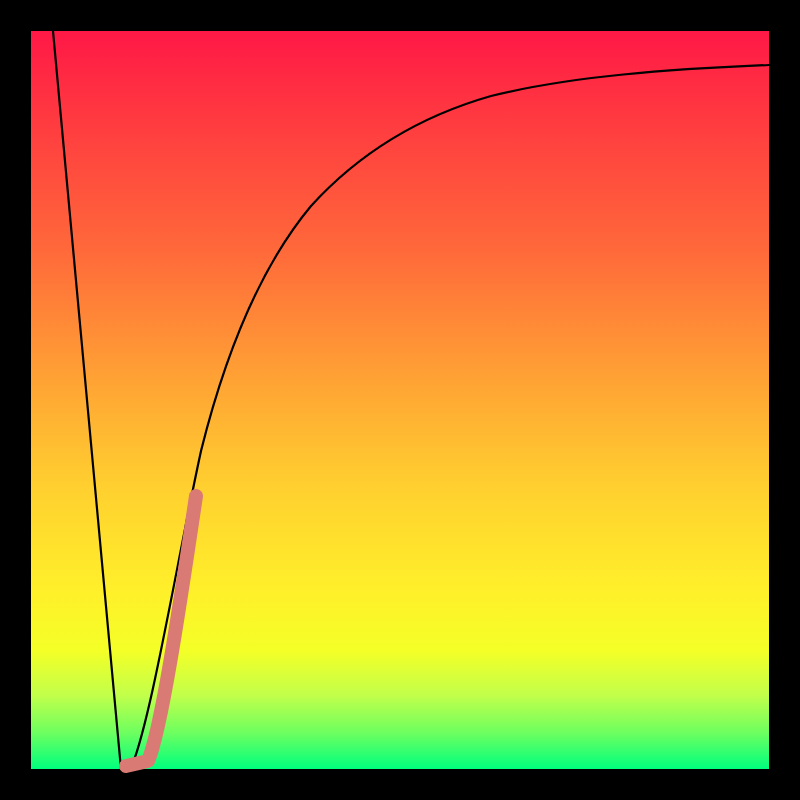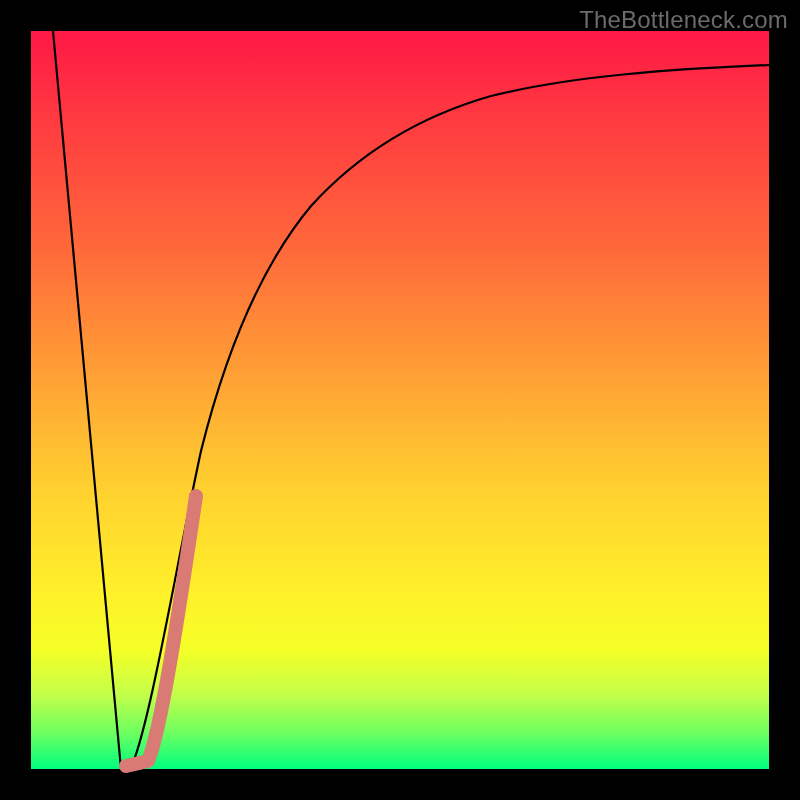--- a/index.html
+++ b/index.html
@@ -72,15 +72,14 @@
                C 195 320, 230 235, 280 175
                C 330 120, 390 85, 460 65
                C 540 45, 640 38, 738 34" fill="none" stroke="#000" stroke-width="2.2" stroke-linecap="round" stroke-linejoin="round"></path>
 
       <path d="M 95 735
                L 117 730
                C 130 700, 148 580, 165 465" fill="none" stroke="#d97b74" stroke-width="14" stroke-linecap="round" stroke-linejoin="round"></path>
     </svg>
   </div>
 
-  <div class="watermark">TheBottleneck.com</div>
 
 </div>
 
 </body></html>

